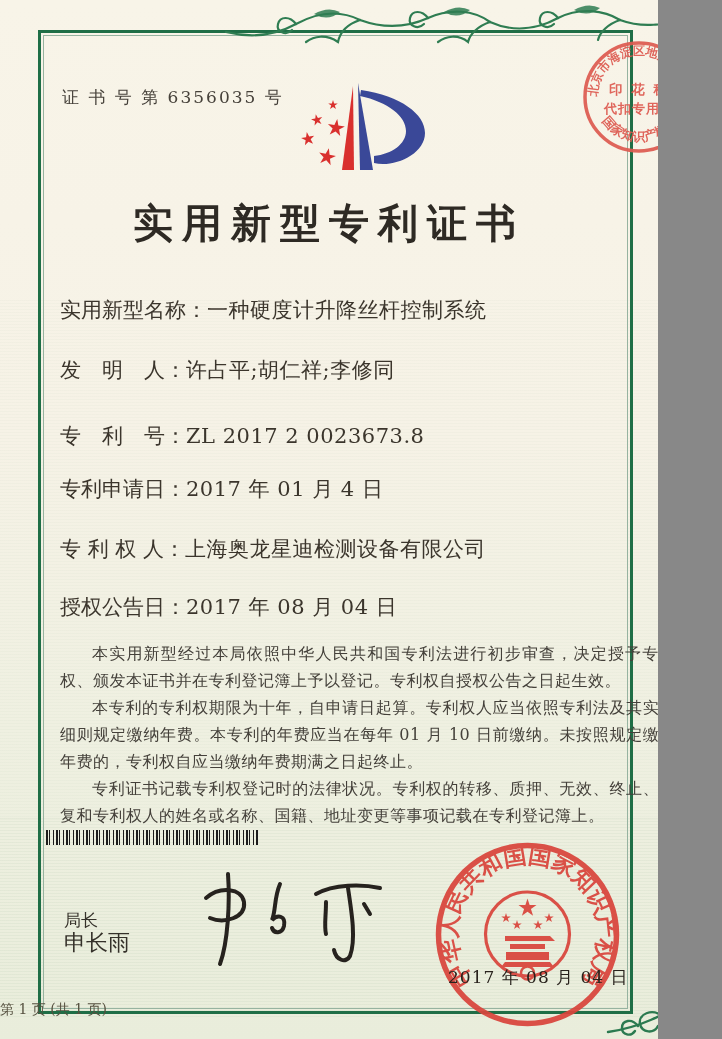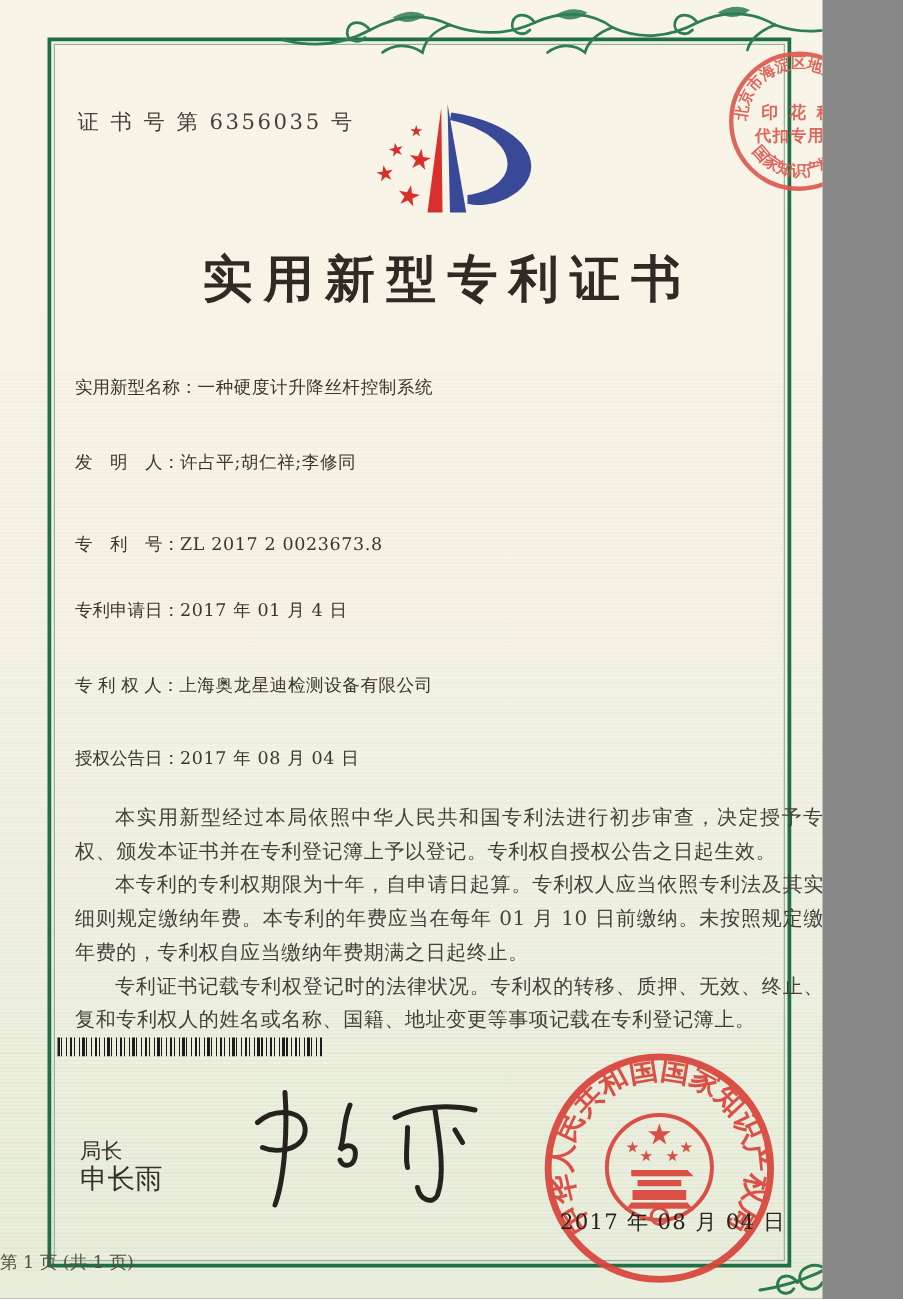--- a/index.html
+++ b/index.html
@@ -14,22 +14,22 @@
   .texture.soft{top:300px;height:520px;opacity:.45;}
   .texture.strong{top:818px;height:200px;opacity:.9;}
   .frame{position:absolute;top:30px;left:38px;right:25px;bottom:25px;
     border:3px solid #1f6e46;z-index:2;}
   .frame-inner{position:absolute;inset:2px;border:1px solid #96b3a0;}
   .orn{position:absolute;z-index:3;}
   .content{position:absolute;inset:0;z-index:4;}
   .cert-no{position:absolute;top:86px;left:62px;font-size:17px;letter-spacing:2px;color:#46413a;}
   .logo{position:absolute;top:76px;left:281px;width:160px;height:104px;}
   .title{position:absolute;top:196px;left:0;width:100%;text-align:center;
-    font-size:40px;font-weight:bold;letter-spacing:9px;color:#2e2a24;padding-left:29px;}
-  .row{position:absolute;left:60px;right:48px;display:flex;font-size:14px;line-height:24px;color:#3b352c;}
+    font-size:40px;font-weight:bold;letter-spacing:9px;color:#2e2a24;}
+  .row{position:absolute;left:60px;right:48px;display:flex;font-size:21px;line-height:24px;color:#3b352c;}
   .row .lab{white-space:pre;}
   .row .val{white-space:pre;letter-spacing:.5px;}
   .r0{top:298px}.r1{top:358px}.r2{top:424px}.r3{top:477px}.r4{top:537px}.r5{top:595px}
   .body-text{position:absolute;top:628px;left:60px;width:616px;margin-top:12px;}
   .body-text p{margin:0;text-indent:2em;font-size:16px;line-height:27px;
     text-align:justify;letter-spacing:.5px;color:#44403a;}
   .barcode{position:absolute;top:830px;left:46px;width:212px;height:15px;
     background:repeating-linear-gradient(90deg,#1c1c1c 0 2px,transparent 2px 3px,#1c1c1c 3px 4px,transparent 4px 7px,#1c1c1c 7px 8px,transparent 8px 10px);}
   .signer-title{position:absolute;top:909px;left:64px;font-size:17px;color:#35312a;}
   .signer-name{position:absolute;top:928px;left:64px;font-size:22px;color:#35312a;}

